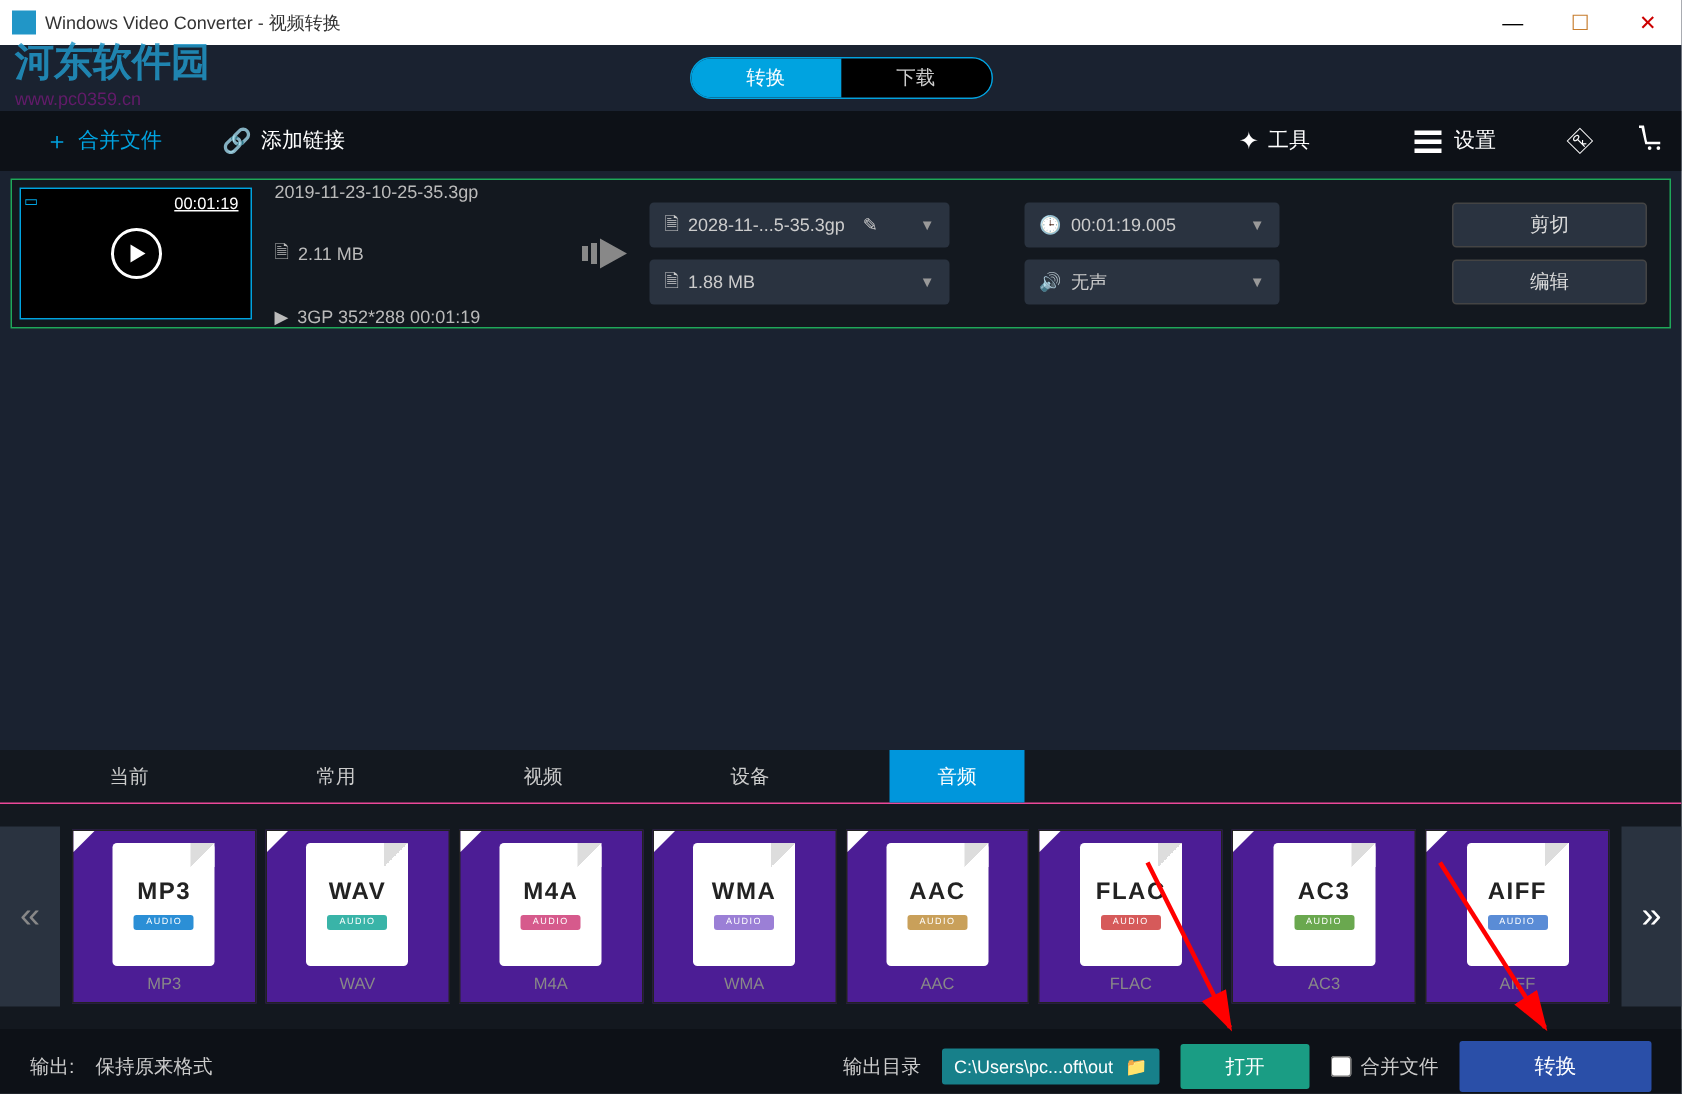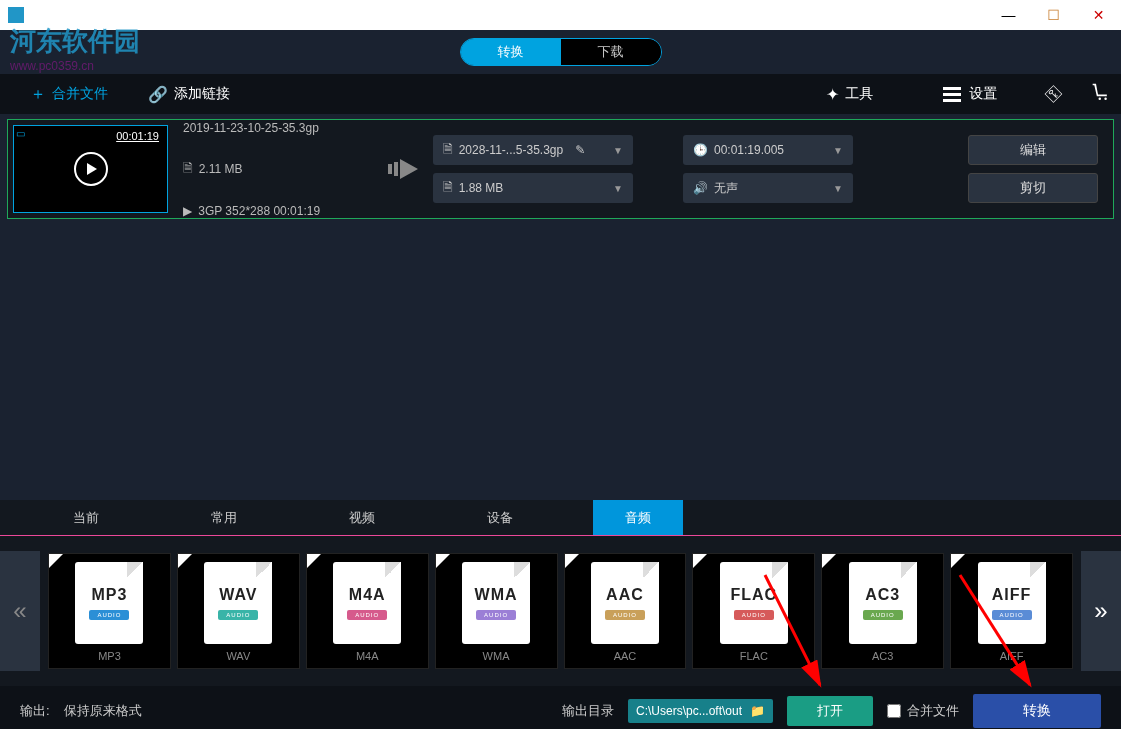--- a/index.html
+++ b/index.html
@@ -46,21 +46,21 @@
 .act-btns { display: flex; flex-direction: column; gap: 8px; margin-left: auto; margin-right: 15px; }
 .act-btn { width: 130px; height: 30px; background: #2a3340; border: 1px solid #444; color: #ddd; display: flex; align-items: center; justify-content: center; font-size: 13px; border-radius: 3px; cursor: pointer; }
 .list-area { flex: 1; }
 .bottom { background: #13181f; }
 .fmt-tabs { display: flex; border-bottom: 1px solid #ec4899; padding-left: 41px; gap: 48px; }
 .fmt-tab { width: 90px; height: 35px; display: flex; align-items: center; justify-content: center; color: #ccc; font-size: 13px; cursor: pointer; }
 .fmt-tab.active { background: #0096dc; color: #fff; }
 .fmt-strip { display: flex; align-items: center; height: 150px; }
 .scroll-btn { width: 40px; height: 120px; background: #2a3340; display: flex; align-items: center; justify-content: center; color: #888; cursor: pointer; font-size: 24px; }
 .fmt-grid { flex: 1; display: flex; gap: 6px; padding: 6px 8px; }
-.fmt-card { flex: 1; background: #000000; border: 1px solid #222; display: flex; flex-direction: column; align-items: center; padding: 8px 0 6px; cursor: pointer; position: relative; }
+.fmt-card { flex: 1; background: #4c1d95; border: 1px solid #222; display: flex; flex-direction: column; align-items: center; padding: 8px 0 6px; cursor: pointer; position: relative; }
 .fmt-card .tick { position: absolute; top: 0; left: 0; width: 0; height: 0; border-top: 14px solid #fff; border-right: 14px solid transparent; }
 .doc-icon { width: 68px; height: 82px; background: #fff; border-radius: 3px; position: relative; display: flex; flex-direction: column; align-items: center; justify-content: center; }
 .doc-icon::before { content: ""; position: absolute; top: 0; right: 0; width: 16px; height: 16px; background: linear-gradient(135deg, #ddd 50%, #fff 50%); }
 .doc-icon .ext { font-size: 16px; font-weight: 900; color: #222; letter-spacing: 1px; }
 .doc-icon .bar { margin-top: 6px; font-size: 6px; padding: 2px 8px; color: #fff; border-radius: 2px; letter-spacing: 1px; }
 .bar.c0 { background: #2b8fd6; } .bar.c1 { background: #39b4a8; } .bar.c2 { background: #d65a8c; }
 .bar.c3 { background: #9b7fd6; } .bar.c4 { background: #c9a05a; } .bar.c5 { background: #d65a5a; }
 .bar.c6 { background: #6aa84f; } .bar.c7 { background: #5a8cd6; }
 .fmt-card .lbl { margin-top: 6px; font-size: 11px; color: #888; }
 .footer { height: 50px; background: #0d1117; display: flex; align-items: center; padding: 0 20px; gap: 14px; color: #ccc; font-size: 13px; }
@@ -72,20 +72,21 @@
 .convert-btn { background: #2a4fa8; color: #fff; padding: 8px 50px; font-size: 14px; cursor: pointer; border-radius: 2px; }
 .red-arrow { position: absolute; pointer-events: none; z-index: 60; }
 .ra1 { left: 760px; top: 570px; }
 .ra2 { left: 955px; top: 570px; }
 </style>
 </head>
 <body>
 
 <div class="titlebar">
   <span class="app-icon"></span>
+  <span class="title">Windows Video Converter - 视频转换</span>
   <div class="winctl">
     <span>—</span>
     <span style="color:#c77d2e">☐</span>
     <span class="close">✕</span>
   </div>
 </div>
 
 <div class="watermark">
   <span>河东软件园</span>
   <small>www.pc0359.cn</small>
@@ -182,22 +183,22 @@
         <div class="sel" style="width:170px">
           <span class="l">
               <span>🔊</span>
               <span>无声</span>
             </span>
           <span class="chev">▼</span>
         </div>
       </div>
     </div>
     <div class="act-btns">
+      <div class="act-btn">剪切</div>
       <div class="act-btn">编辑</div>
-      <div class="act-btn">剪切</div>
     </div>
   </div>
 
   <div class="list-area"></div>
 
   <div class="bottom">
     <div class="fmt-tabs">
       <div class="fmt-tab">当前</div>
       <div class="fmt-tab">常用</div>
       <div class="fmt-tab">视频</div>

